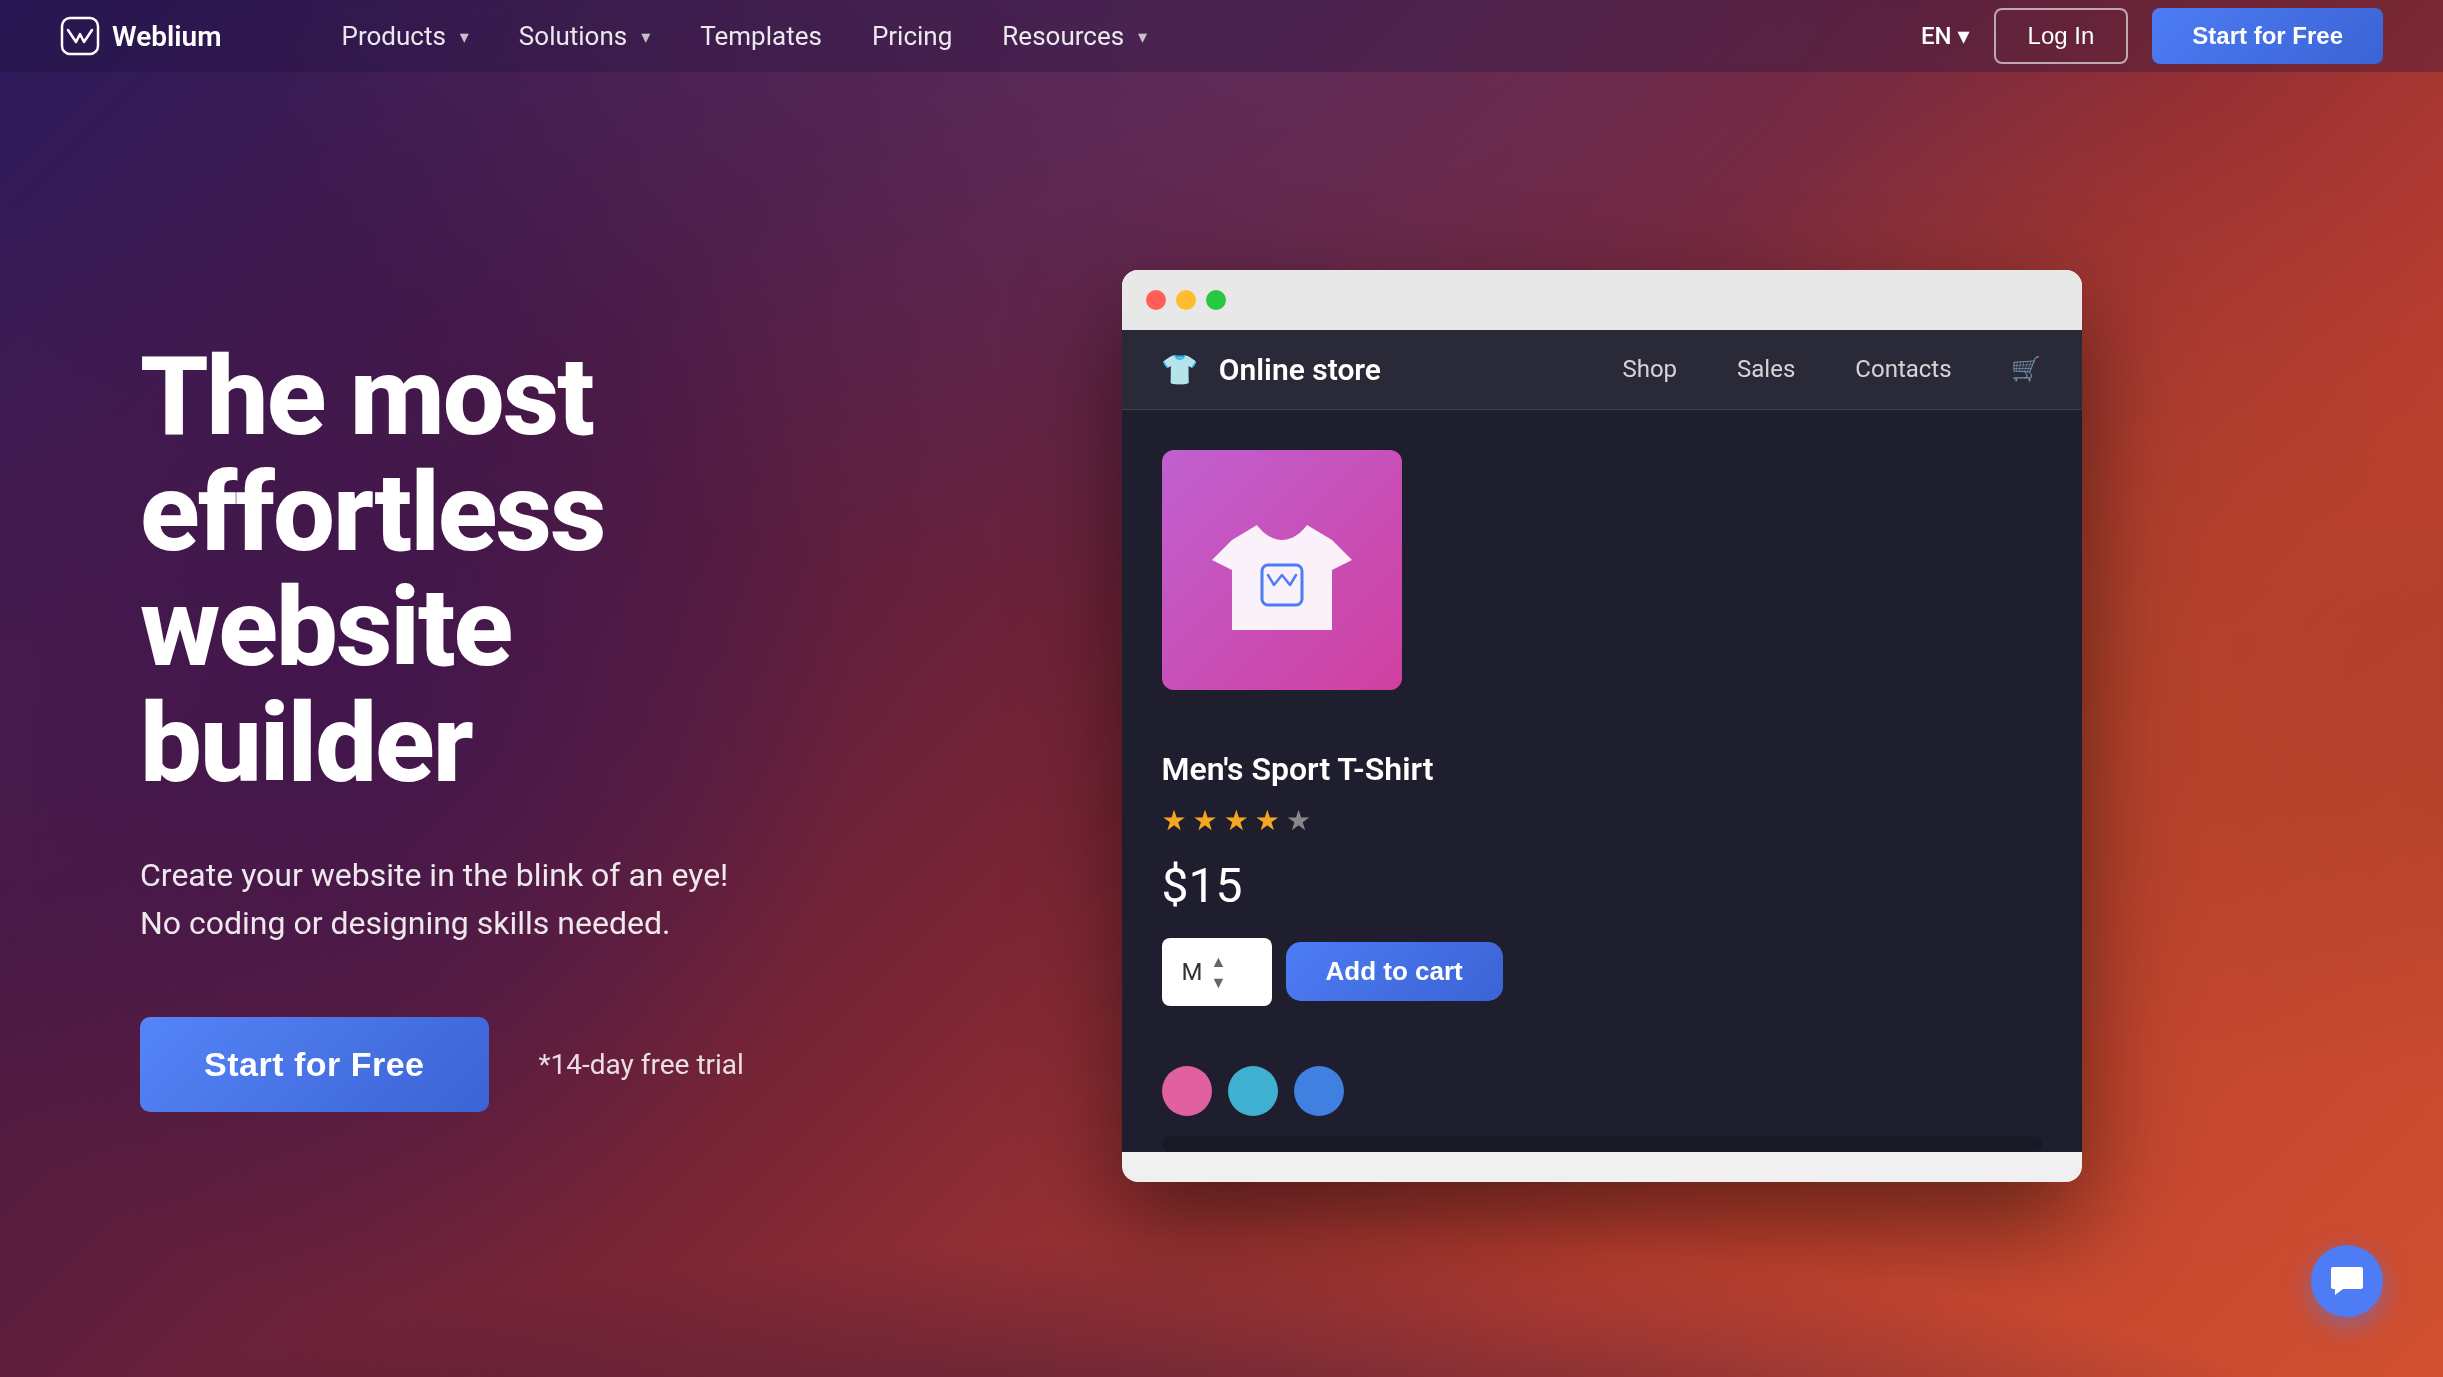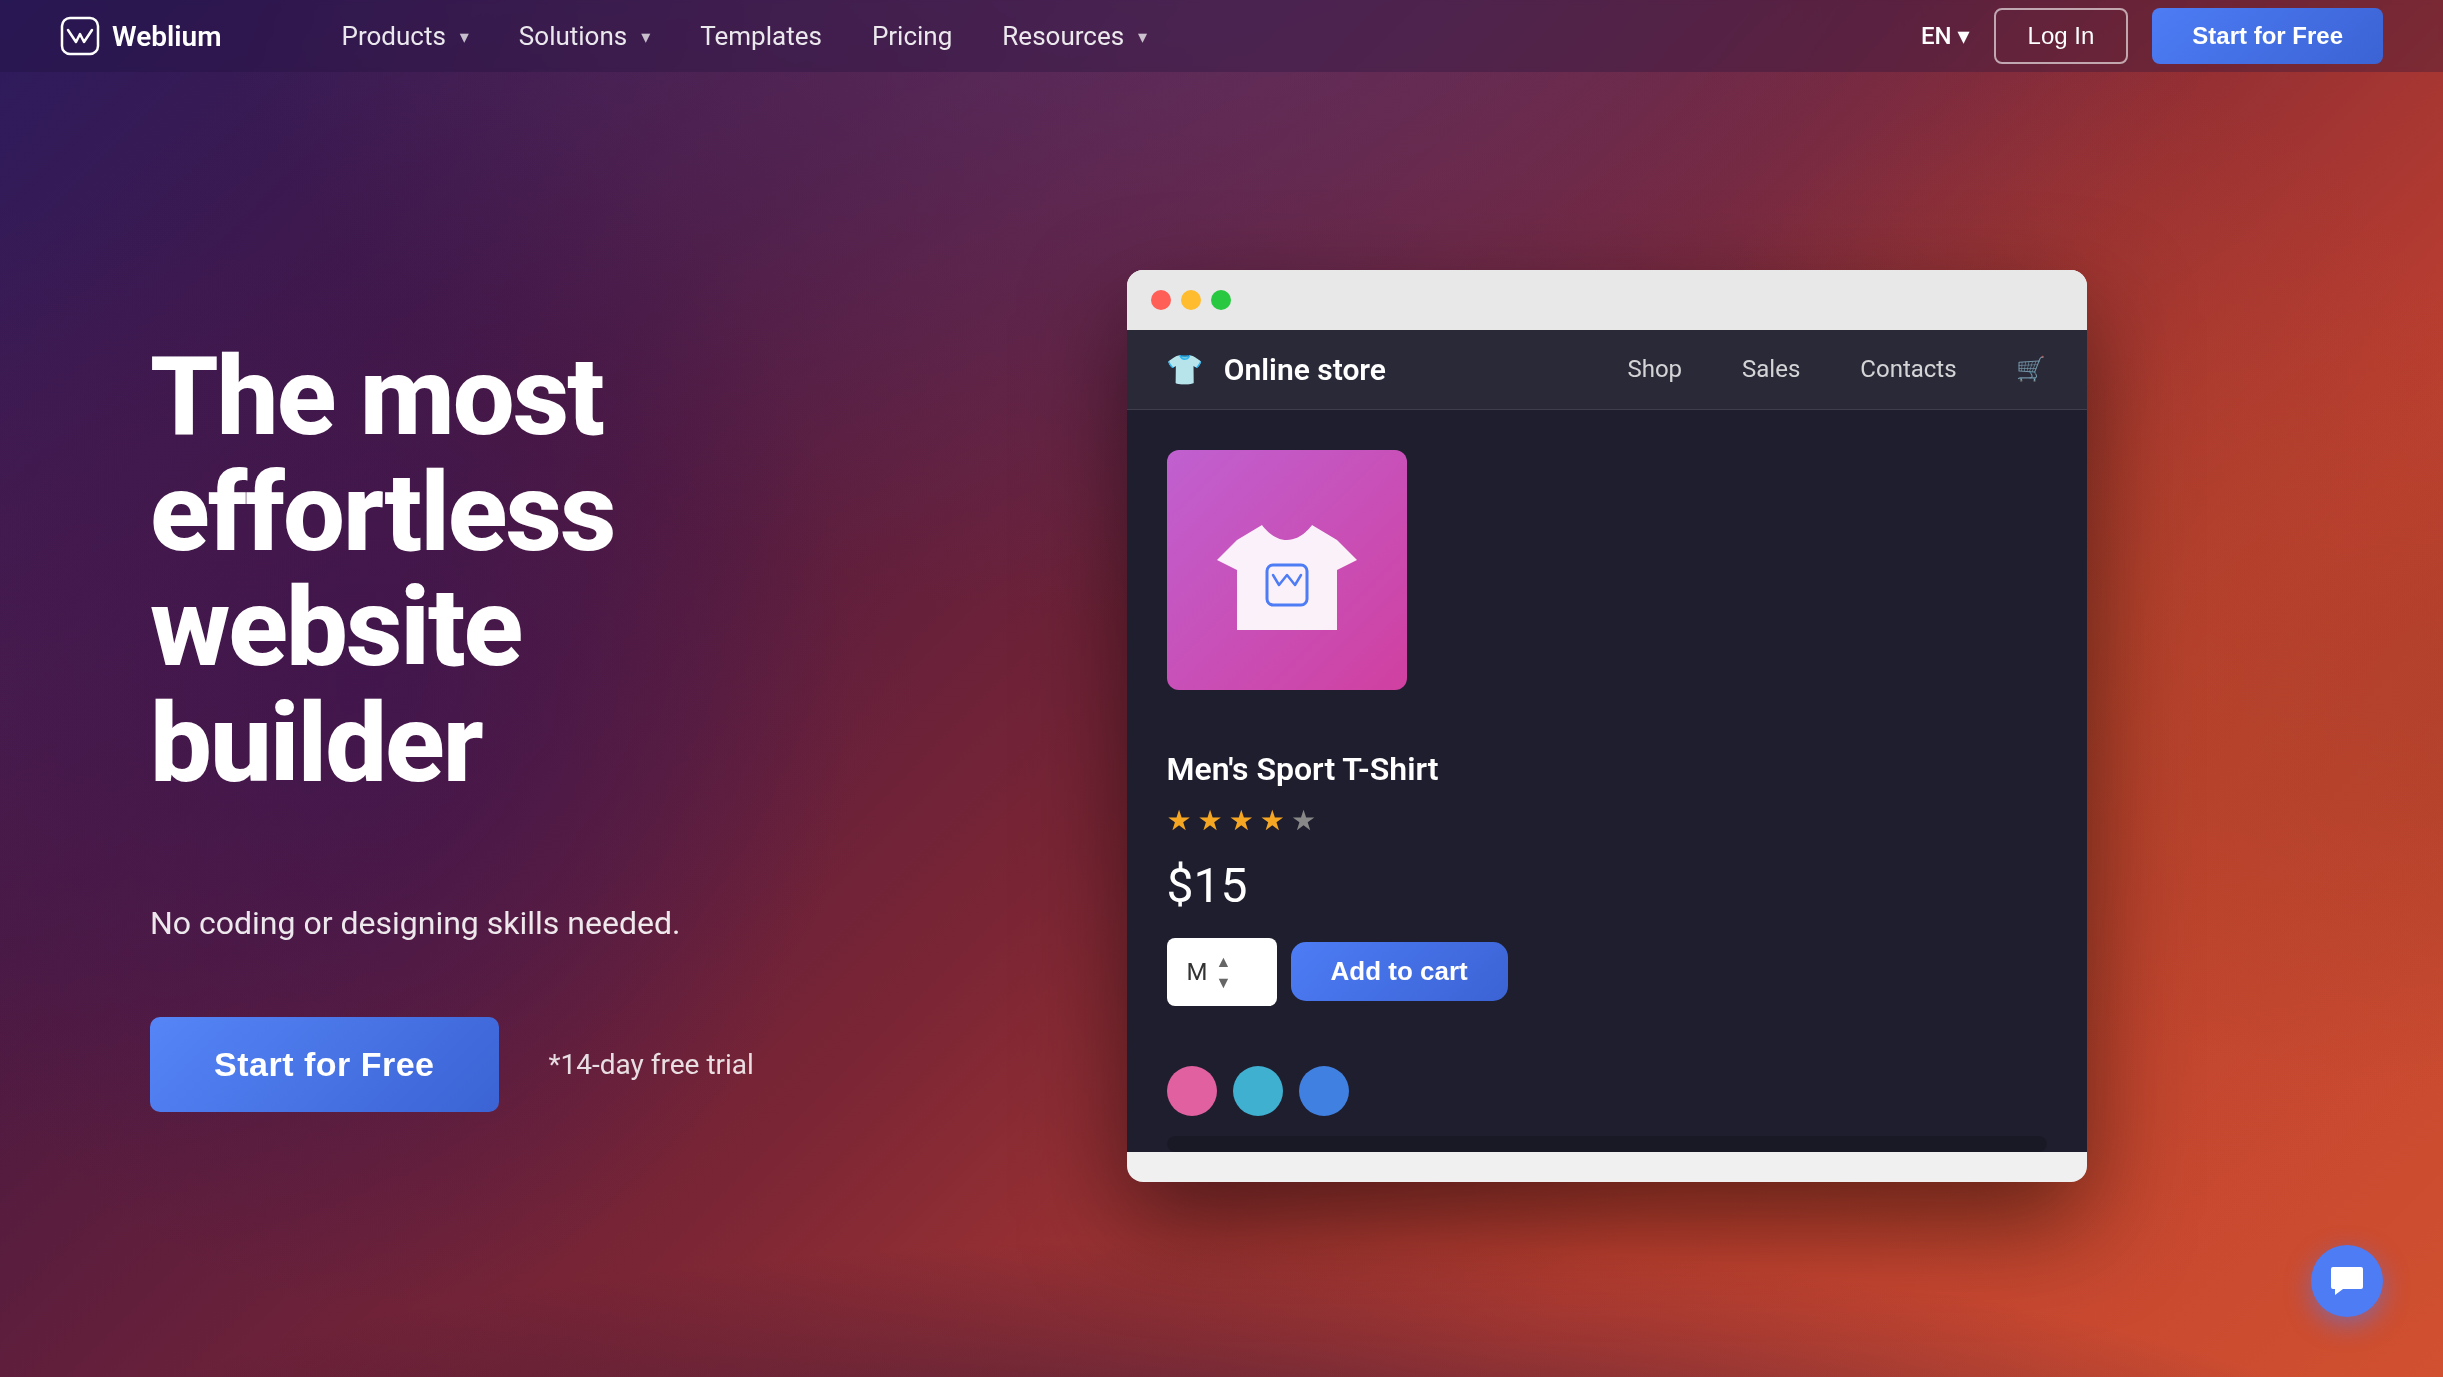--- a/index.html
+++ b/index.html
@@ -133,21 +133,20 @@
     }
 
     
     .hero {
       position: relative;
       z-index: 5;
       display: flex;
       align-items: center;
       padding: 80px 140px 60px 140px;
       height: calc(1377px - 90px);
-      margin-left: 10px;
     }
 
     .hero-left {
       flex: 0 0 680px;
       color: white;
     }
 
     .hero-title {
       font-size: 110px;
       font-weight: 800;
@@ -463,21 +462,21 @@
 </nav>
 
 <div class="hero">
   <div class="hero-left">
     <h1 class="hero-title">
       <span>The most</span><br>
       <span>effortless</span><br>
       <span>website builder</span>
     </h1>
     <p class="hero-subtitle">
-      <br>
+      <span>Create your website in the blink of an eye!</span><br>
       <span>No coding or designing skills needed.</span>
     </p>
     <div class="hero-actions">
       <button class="btn-start-hero">Start for Free</button>
       <span class="trial-text">*14-day free trial</span>
     </div>
   </div>
 
   <div class="hero-right">
     <div class="browser-mockup">

